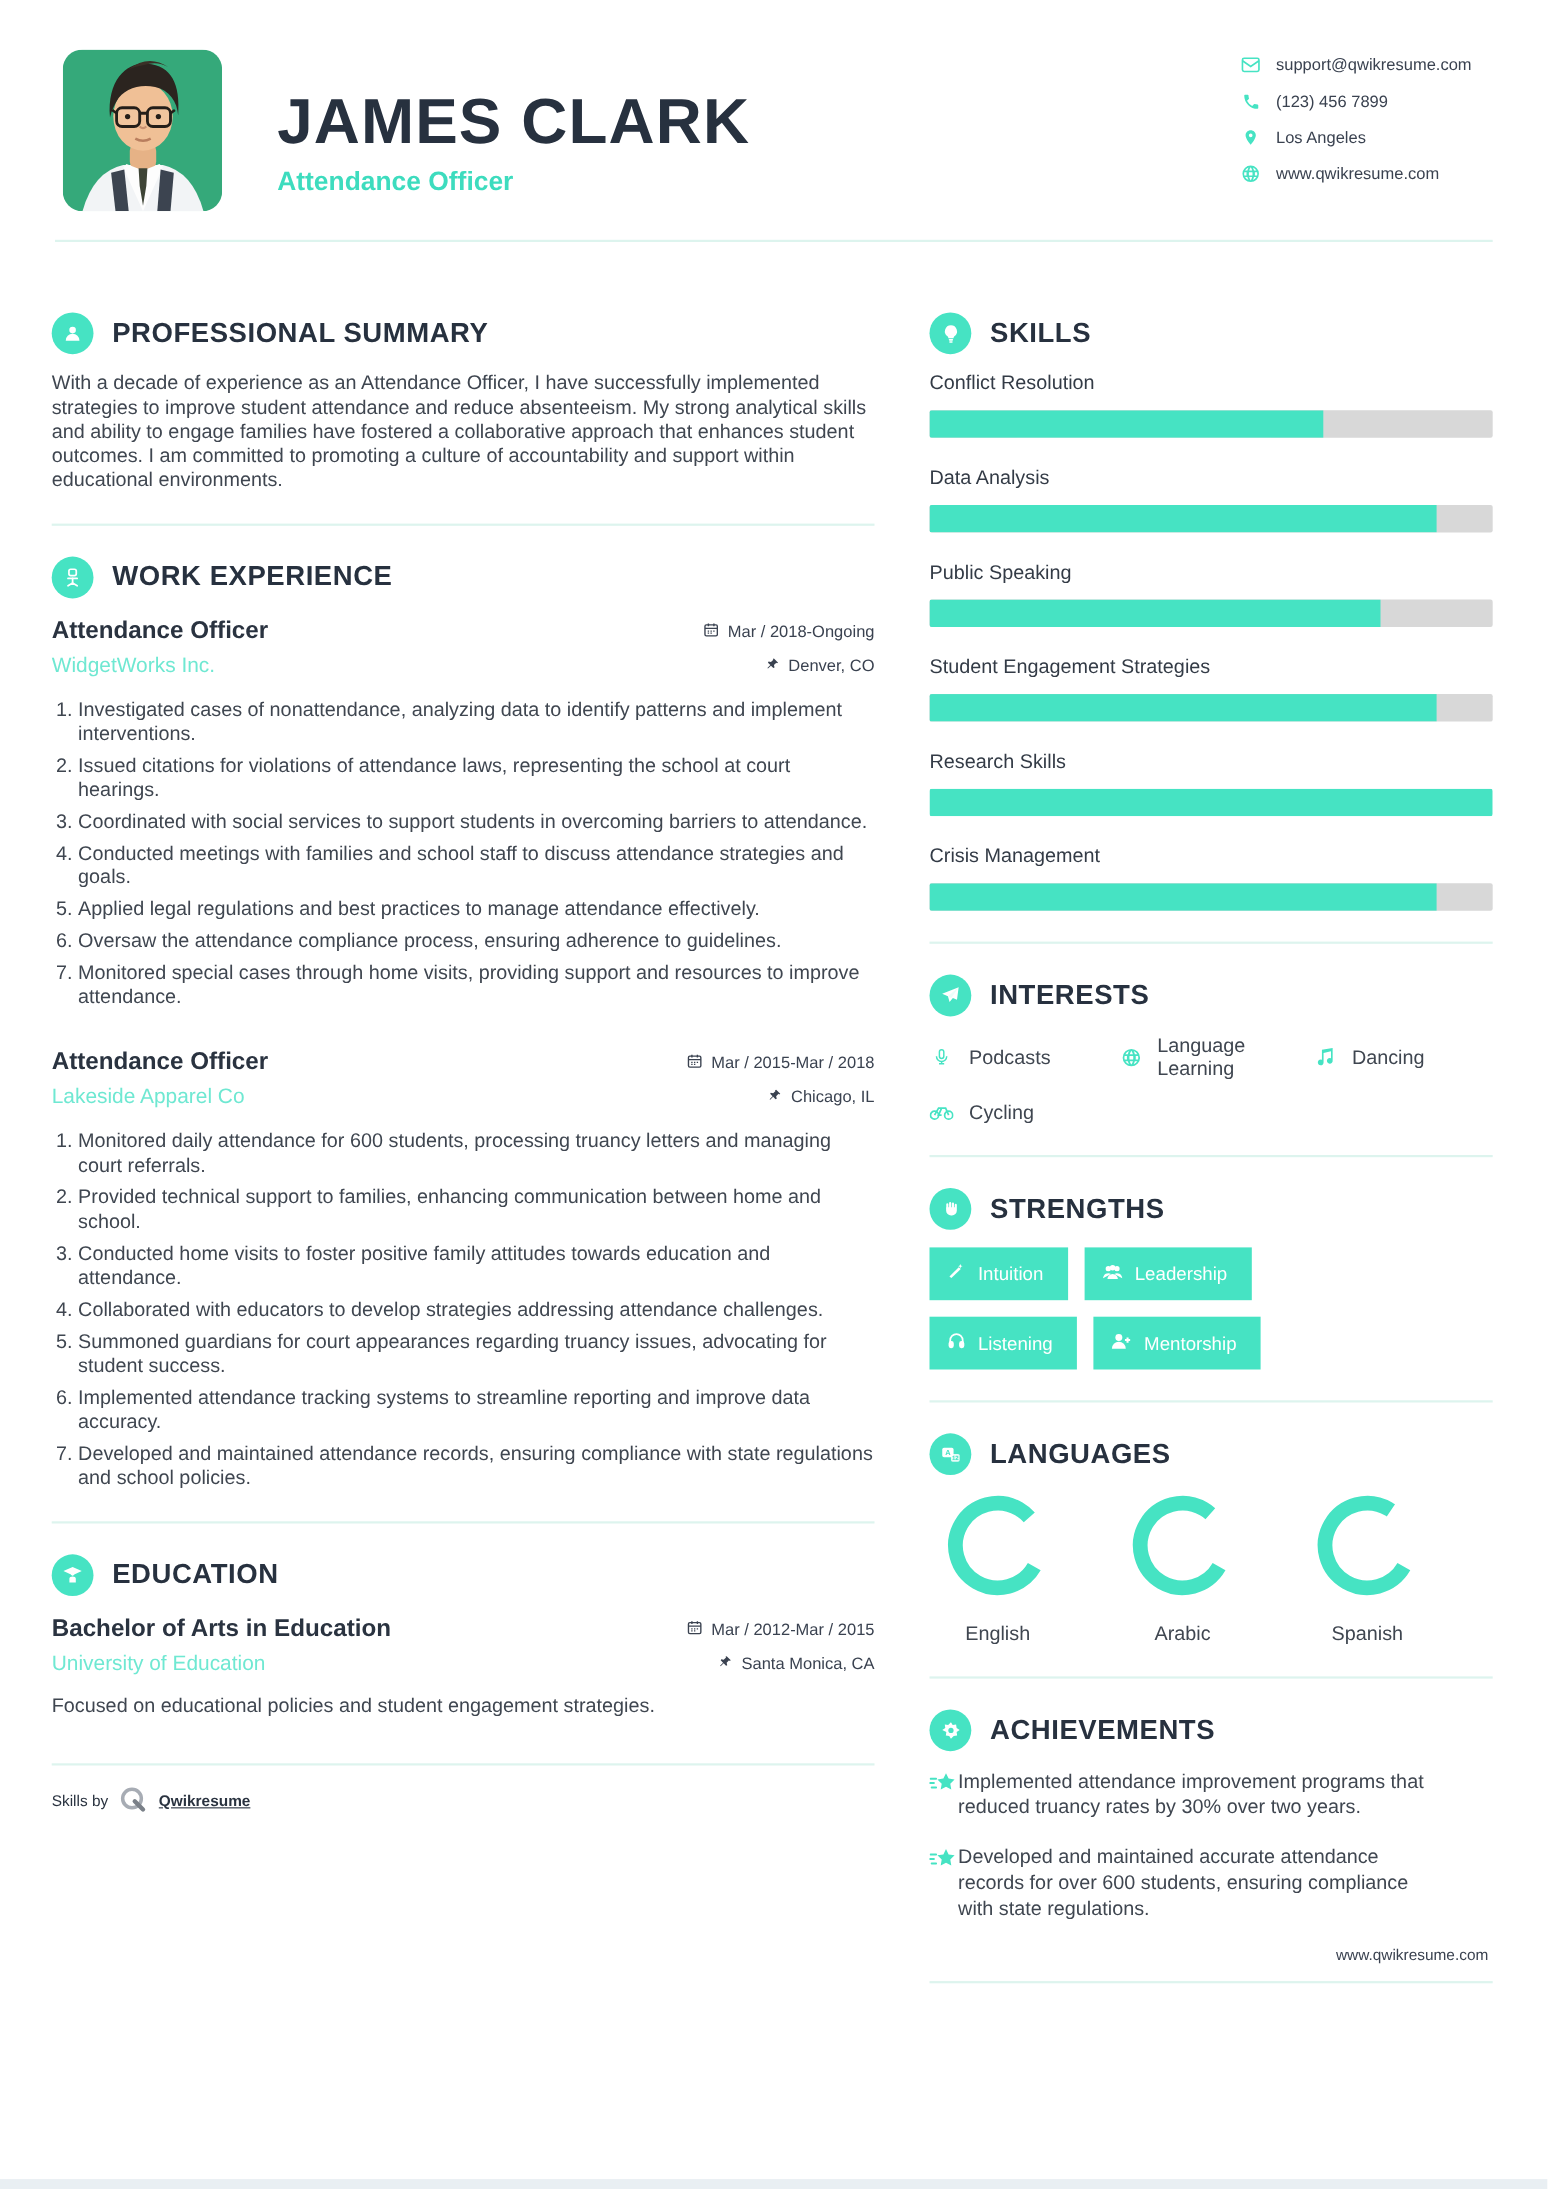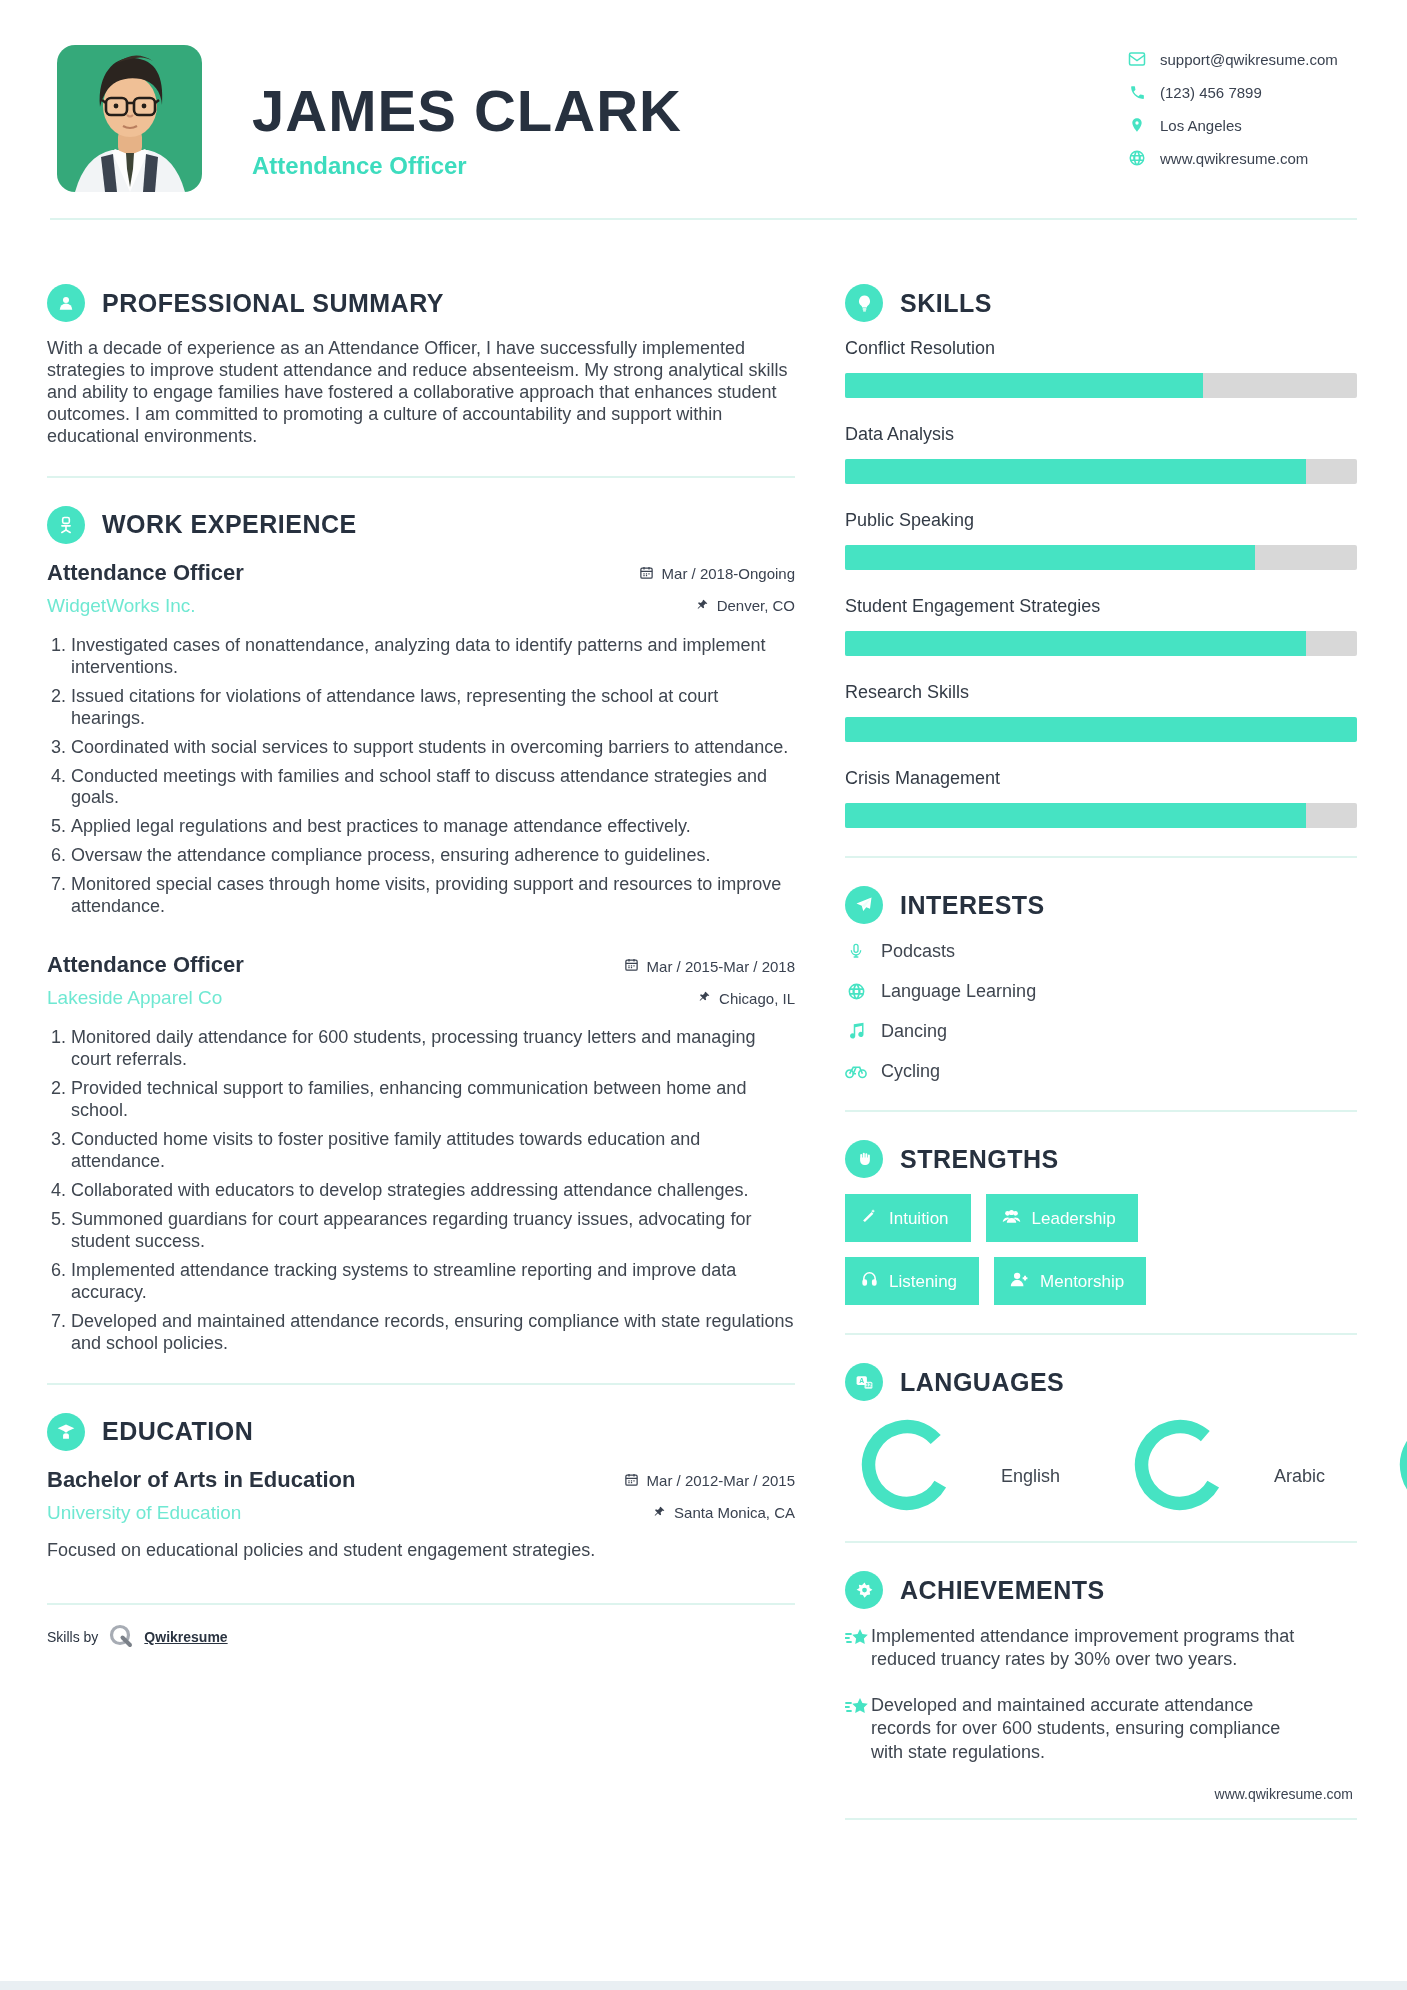--- a/index.html
+++ b/index.html
@@ -47,29 +47,29 @@
 
   .footer-left { display:flex; align-items:center; gap:10px; margin-top:18px; font-size:14px; color:#2A3340; }
   .brand-link { font-weight:700; color:#2A3340; text-decoration:underline; }
 
   
   .skill { margin-bottom:26px; }
   .skill-name { font-size:18px; color:#333B46; margin-bottom:14px; }
   .bar { height:25px; background:#D8D8D8; border-radius:2px; overflow:hidden; }
   .bar-fill { height:100%; background:#46E3C3; }
 
-  .interest-grid { display:grid; grid-template-columns:1fr; row-gap:18px; column-gap:10px; margin-top:6px; }
+  .interest-grid { display:grid; grid-template-columns:1fr 1fr 1fr; row-gap:18px; column-gap:10px; margin-top:6px; }
   .interest { display:flex; align-items:center; gap:14px; font-size:18px; color:#3F4650; }
   .interest .iicon { width:22px; height:22px; display:flex; align-items:center; justify-content:center; }
 
   .chips { display:flex; flex-wrap:wrap; gap:15px; margin-top:8px; max-width:420px; }
   .chip { background:#46E3C3; color:#fff; font-size:17px; padding:13px 22px 13px 16px; display:inline-flex; align-items:flex-end; gap:11px; }
 
   .langs { display:flex; gap:72px; margin-top:16px; padding-left:14px; }
-  .lang { display:flex; align-items:center;gap:46px; }
+  .lang { display:flex; flex-direction:column; align-items:center; }
   .lang-ring { width:96px; height:96px; }
   .lang-name { font-size:18px; color:#3F4650; margin-top:22px; }
 
   .ach-item { display:flex; gap:0; margin-bottom:22px; }
   .ach-icon { flex:0 0 auto; width:26px; padding-top:2px; }
   .ach-text { font-size:18px; line-height:1.3; color:#3F4650; max-width:440px; }
   .site-right { text-align:right; font-size:14px; color:#3A4250; margin:6px 4px 0 0; }
 
   .bottom-strip { position:absolute; left:0; bottom:0; width:100%; height:9px; background:#E9EFF3; }
 </style>

